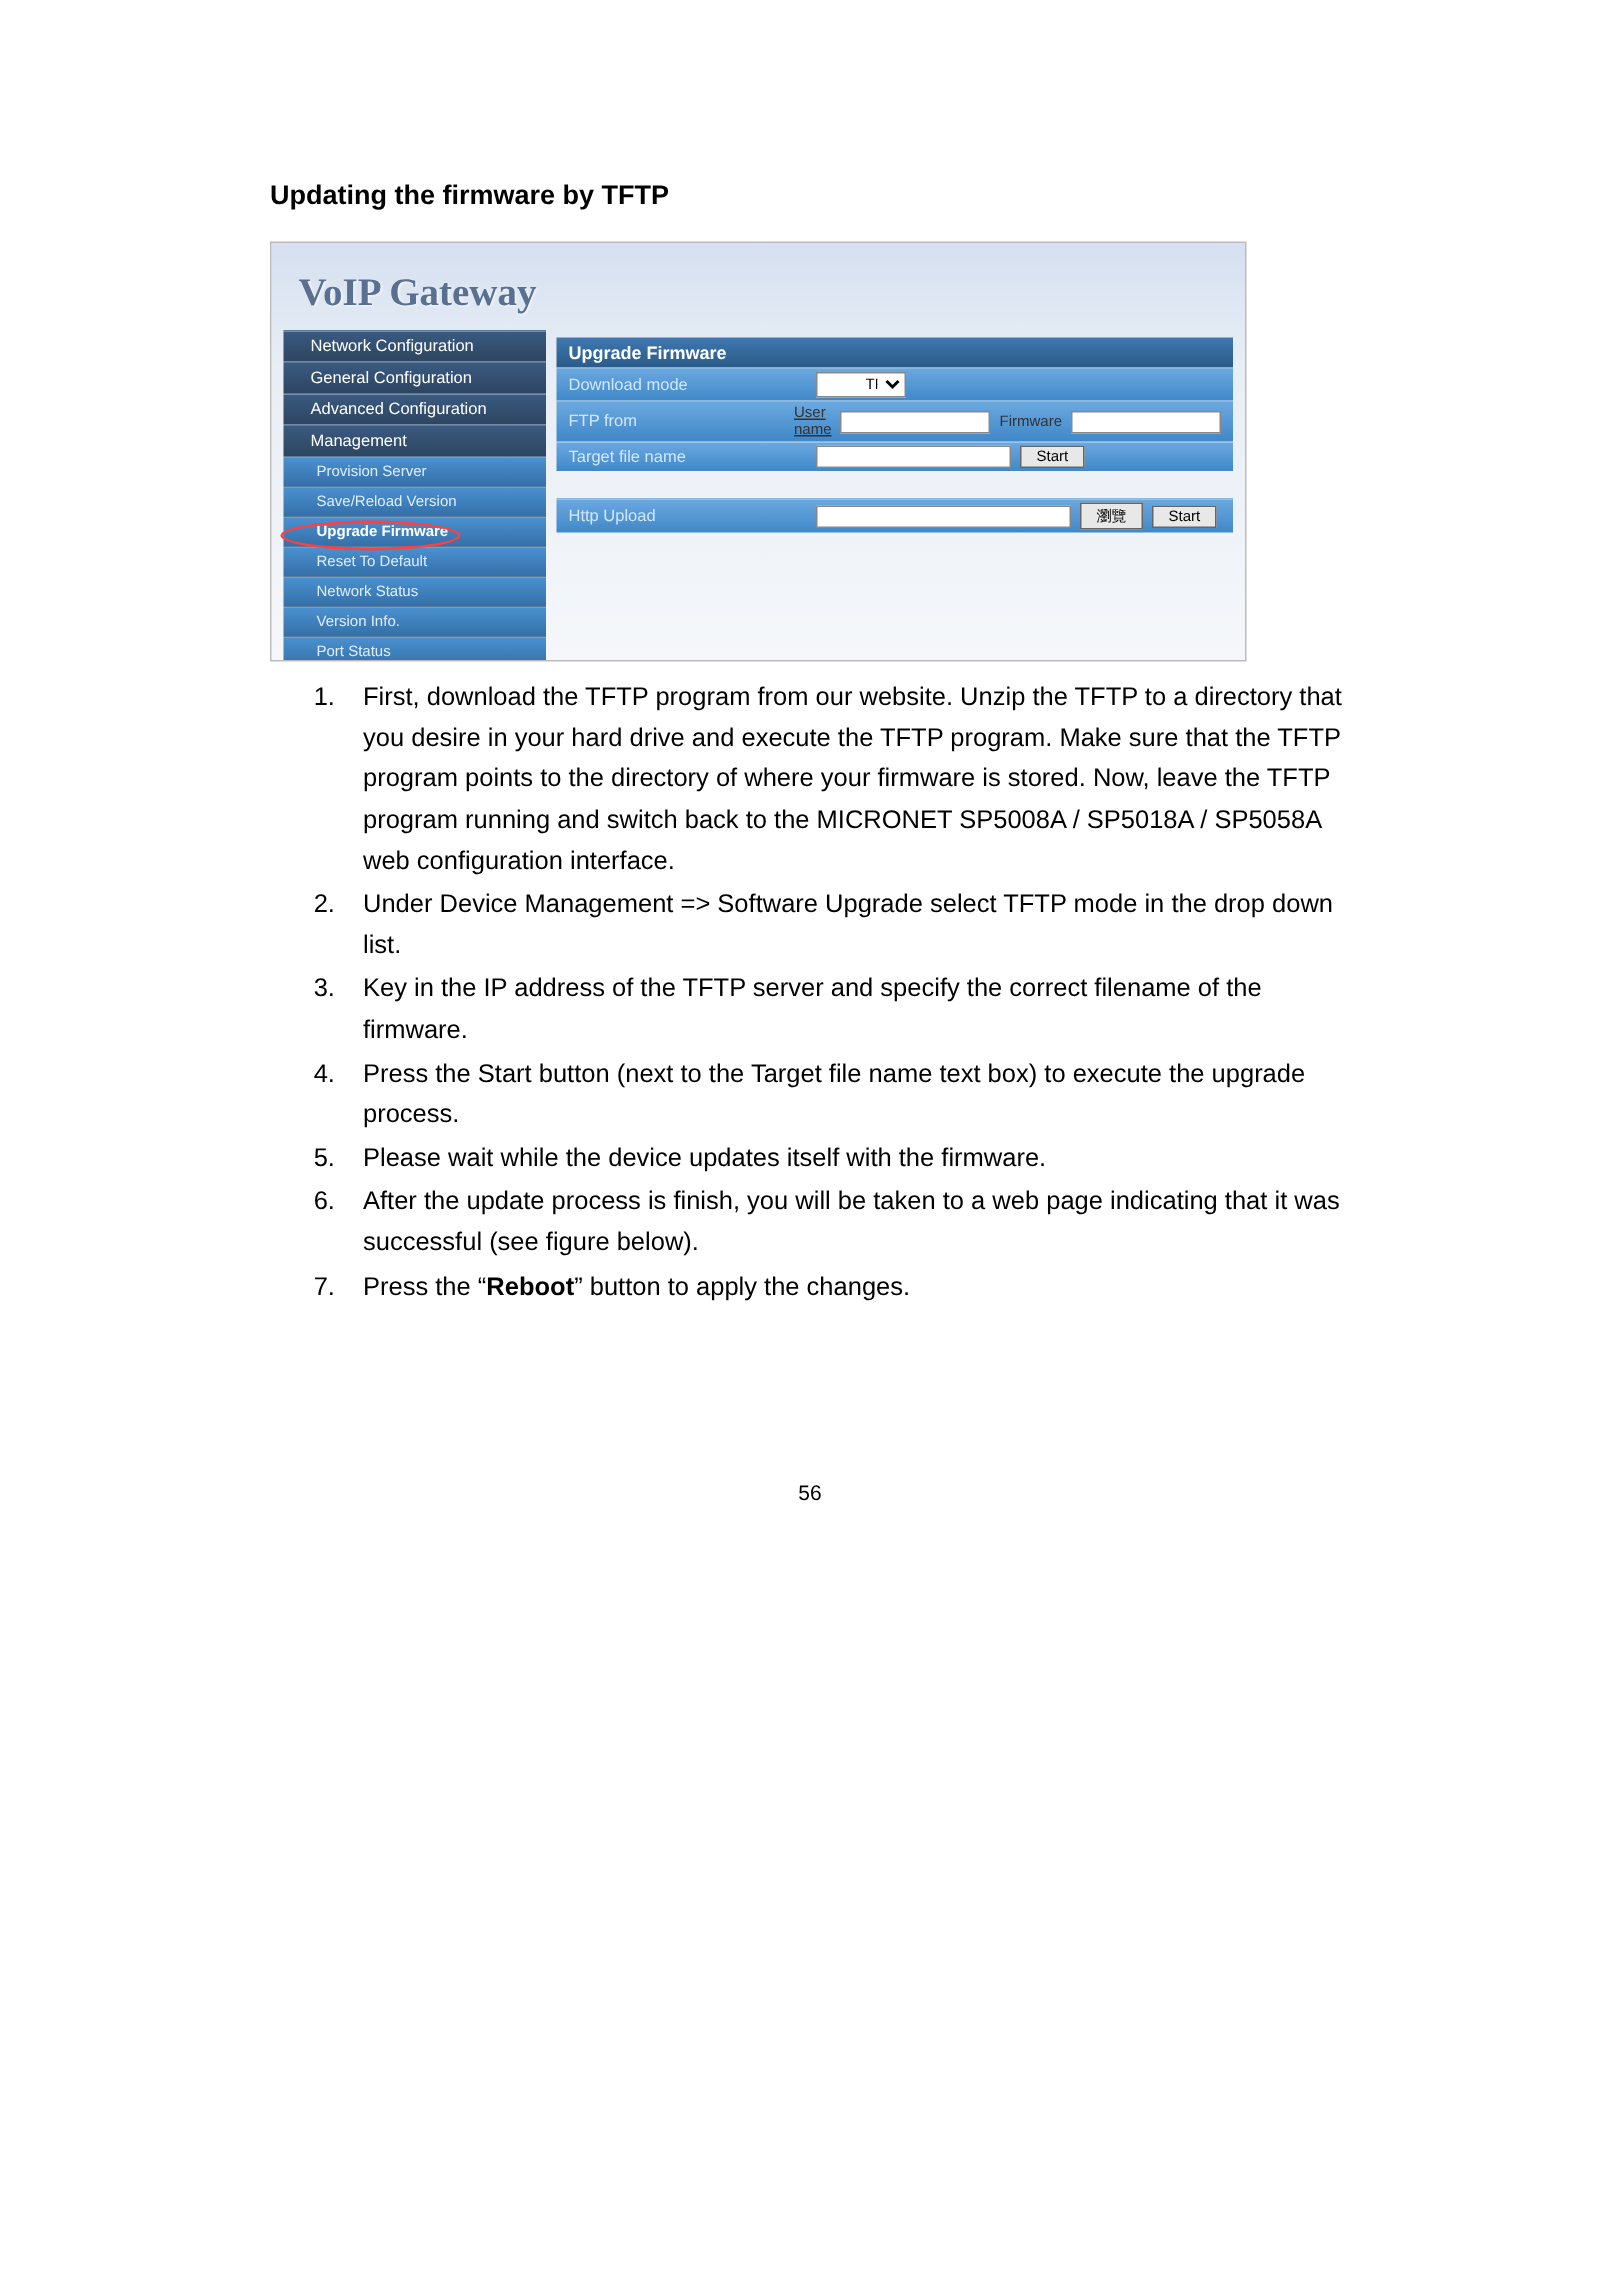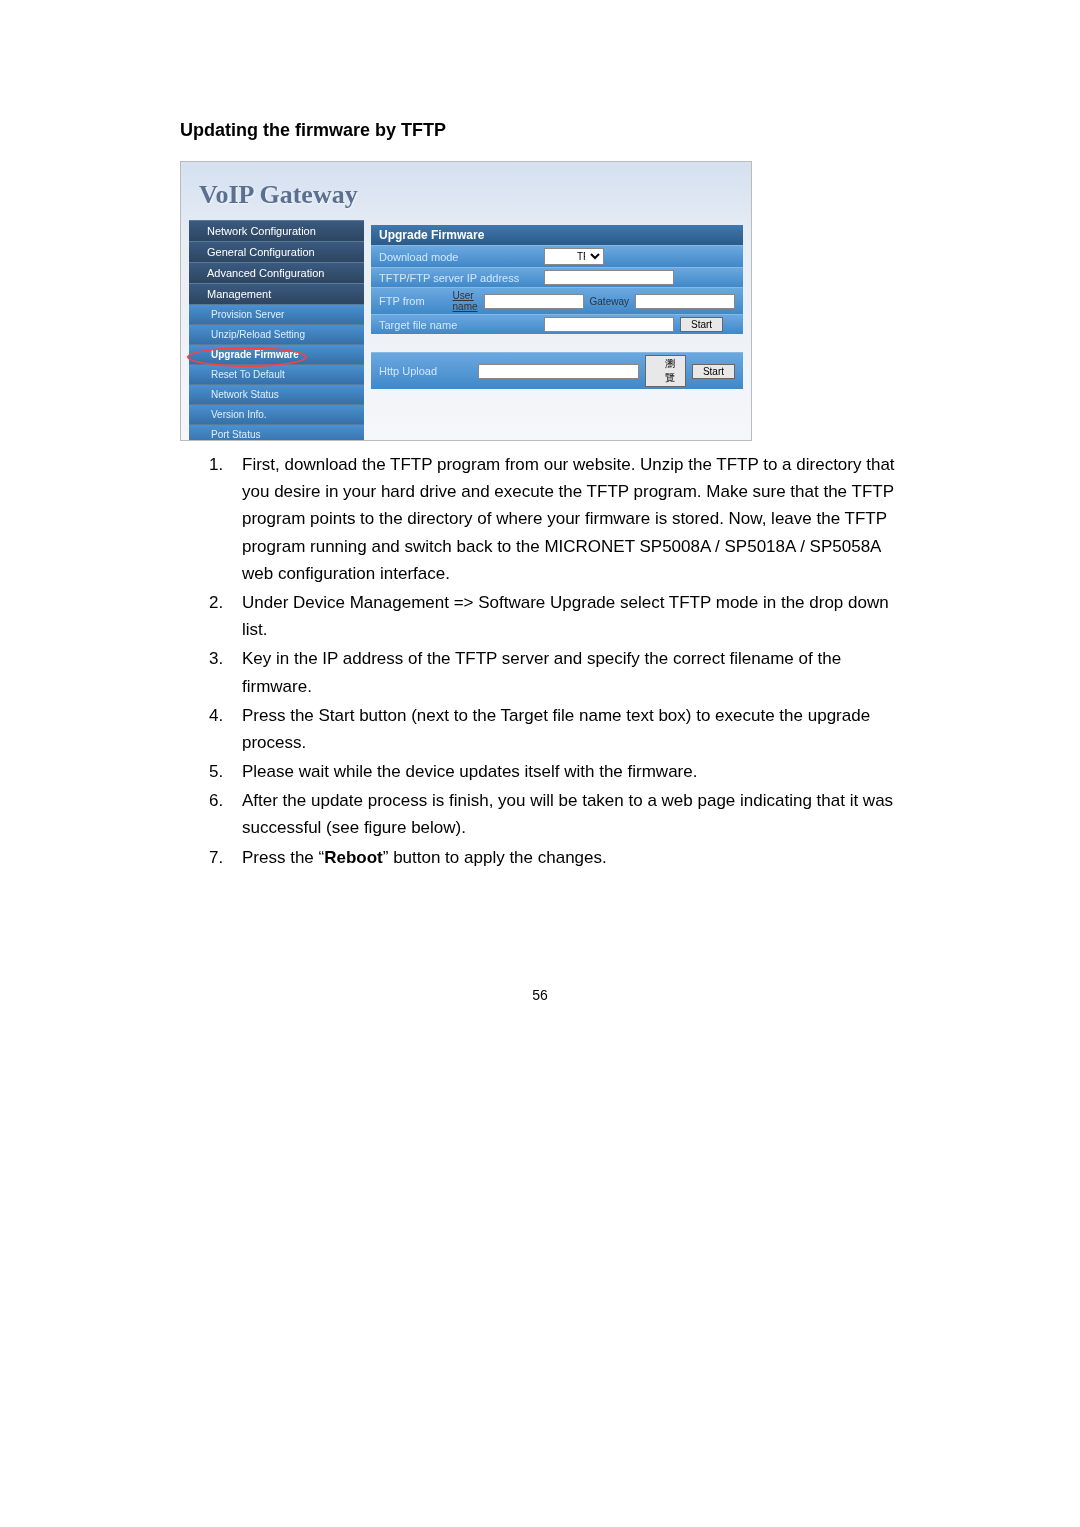--- a/index.html
+++ b/index.html
@@ -10,21 +10,21 @@
       margin: 0 auto;
       padding: 120px 180px 60px 180px;
       color: #000;
     }
     .section-title {
       font-size: 18px;
       font-weight: bold;
       margin-bottom: 20px;
     }
     .screenshot {
-      width: 572px;
+      width: 651px;
       height: 280px;
       background: linear-gradient(to bottom, #d5e0f0 0%, #e8eef5 30%, #f5f7fa 100%);
       border: 1px solid #bbb;
       position: relative;
       overflow: hidden;
     }
     .app-title {
       font-size: 26px;
       color: #5a7090;
       font-weight: bold;
@@ -144,52 +144,46 @@
 
 <div class="screenshot">
   <div class="app-title">VoIP Gateway</div>
 
   <div class="sidebar">
     <div class="nav-item">Network Configuration</div>
     <div class="nav-item">General Configuration</div>
     <div class="nav-item">Advanced Configuration</div>
     <div class="nav-item">Management</div>
     <div class="nav-item sub">Provision Server</div>
-    <div class="nav-item sub">Unzip/Reload Setting</div>
+    <div class="nav-item sub">Save/Reload Version</div>
     <div class="nav-item sub active">Upgrade Firmware</div>
     <div class="nav-item sub">Reset To Default</div>
     <div class="nav-item sub">Network Status</div>
     <div class="nav-item sub">Version Info.</div>
     <div class="nav-item sub">Port Status</div>
 
   </div>
   <div class="defcircle"></div>
 
   <div class="main-panel">
     <div class="panel-header">Upgrade Firmware</div>
     <div class="panel-row">
       <div class="label">Download mode</div>
       <div class="control">
         <select>
           <option>TFTP</option>
         </select>
       </div>
     </div>
     <div class="panel-row">
-      <div class="label">TFTP/FTP server IP address</div>
-      <div class="control">
-          <input type="text" class="txt" style="width: 130px;">
-        </div>
-    </div>
-    <div class="panel-row">
       <div class="label">FTP from</div>
       <div class="control">
         <span style="color:#333;font-size:10px;text-decoration:underline;">User name</span>
         <input type="text" class="txt" style="">
-        <span style="color:#333;font-size:10px;">Gateway</span>
+        <span style="color:#333;font-size:10px;">Firmware</span>
         <input type="text" class="txt" style="">
       </div>
     </div>
     <div class="panel-row">
       <div class="label">Target file name</div>
       <div class="control">
         <input type="text" class="txt" style="width: 130px;">
         <button class="btn">Start</button>
       </div>
     </div>

